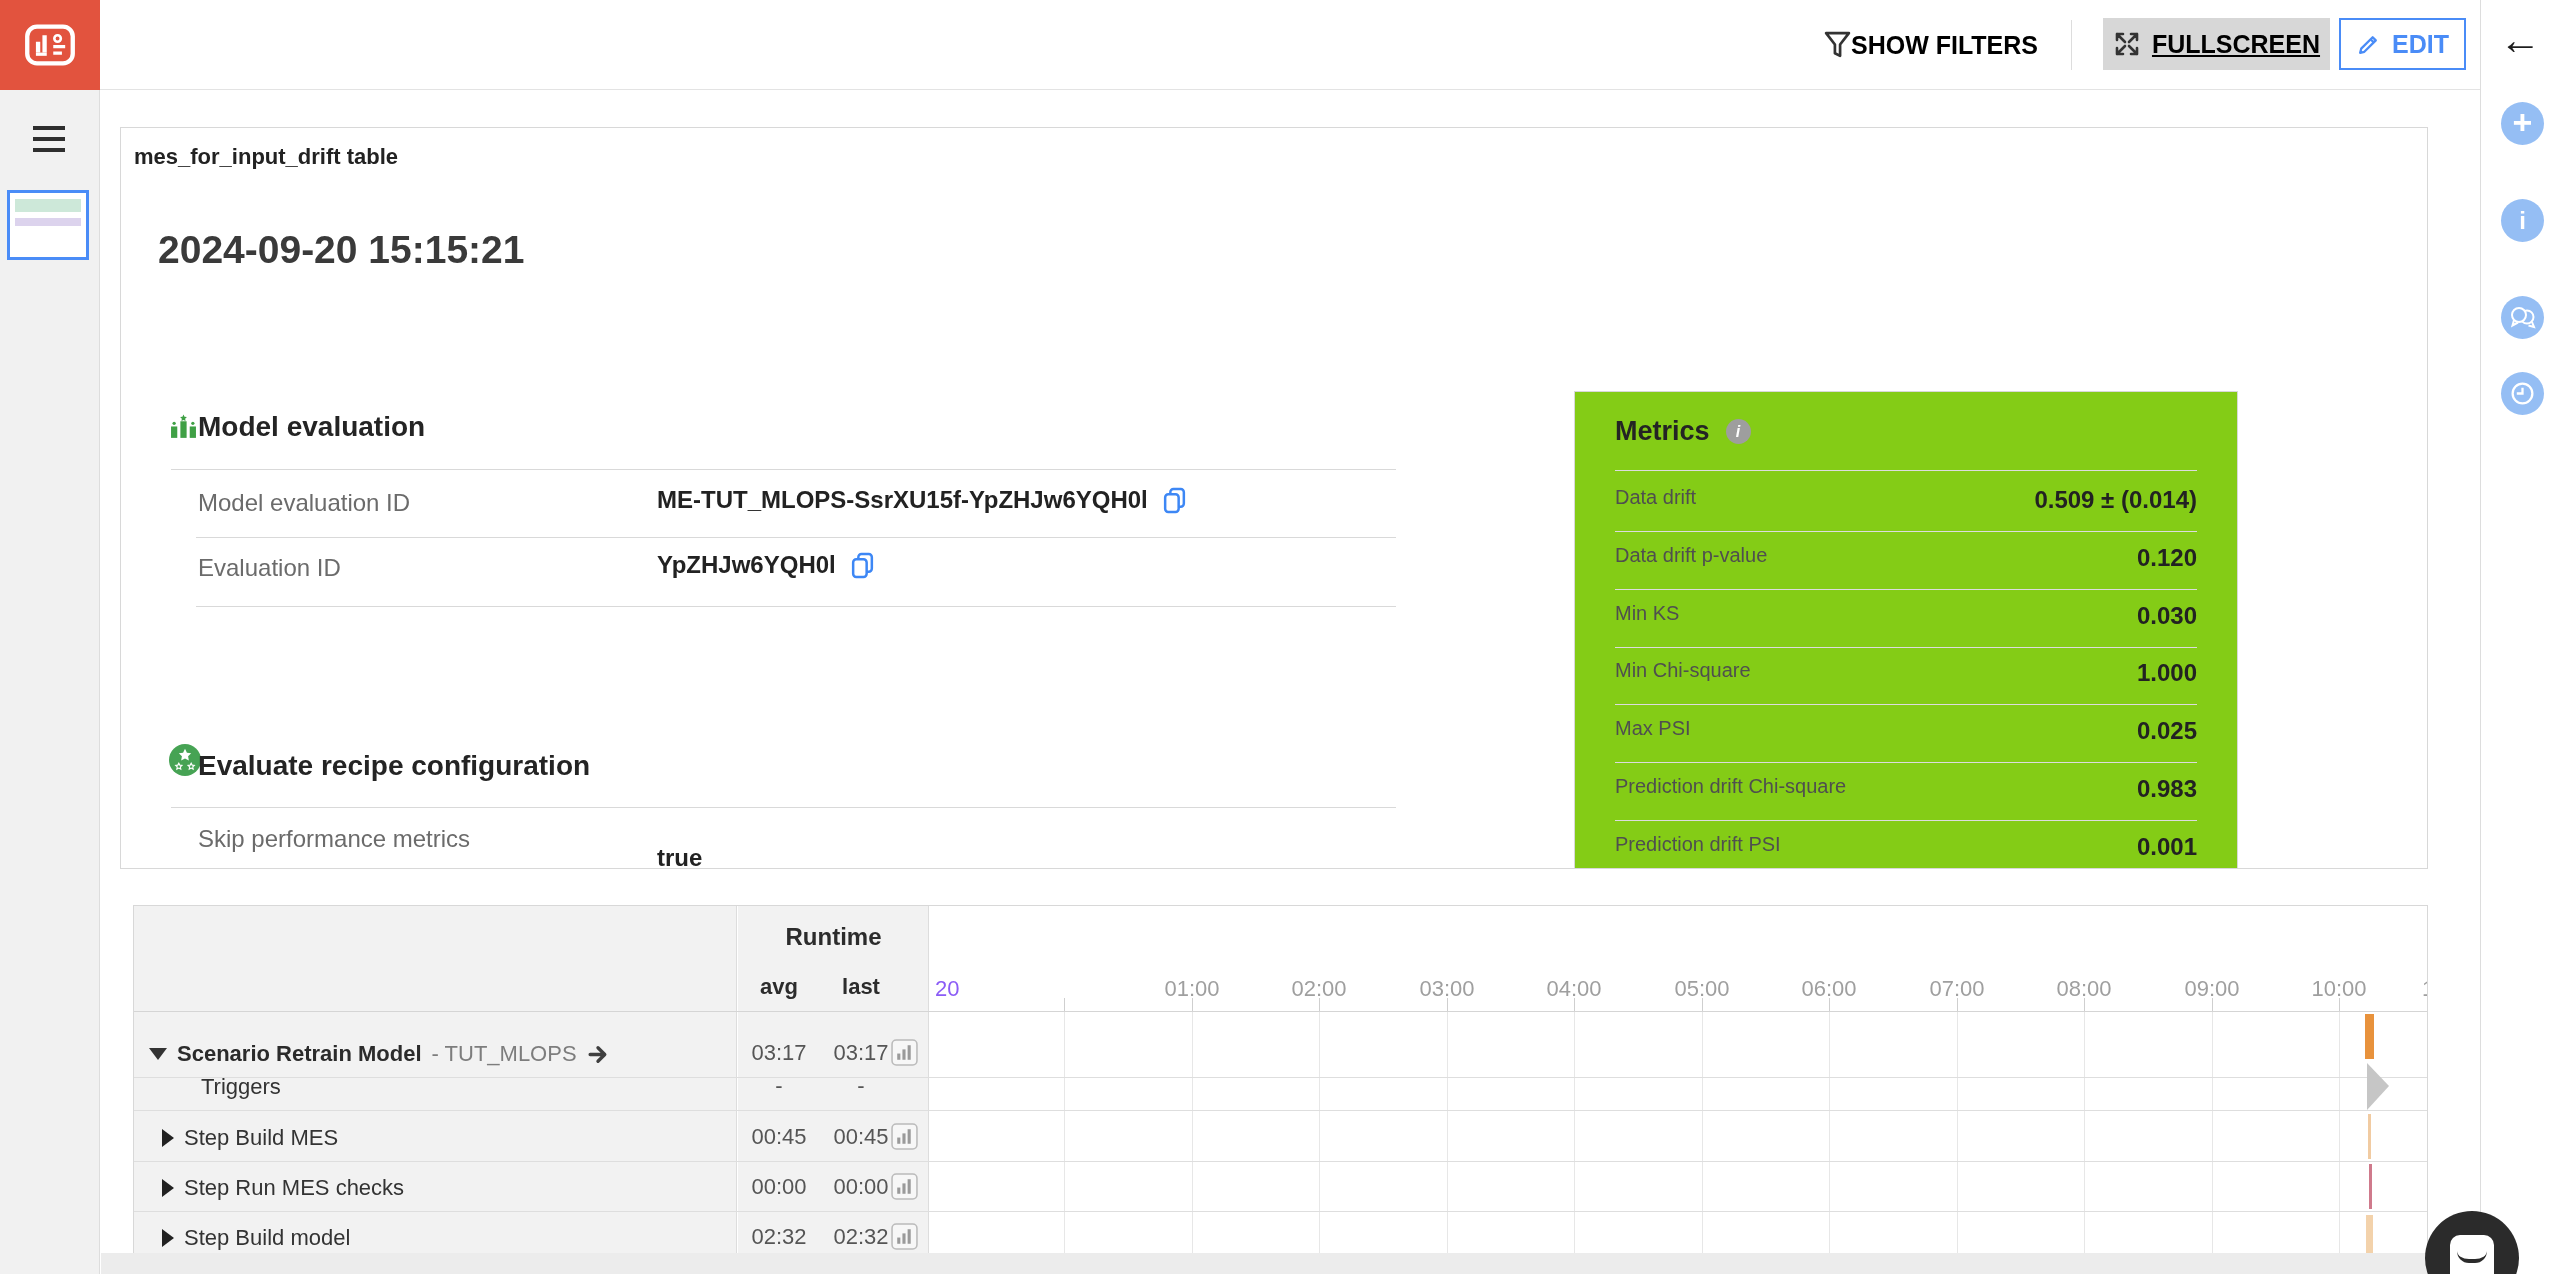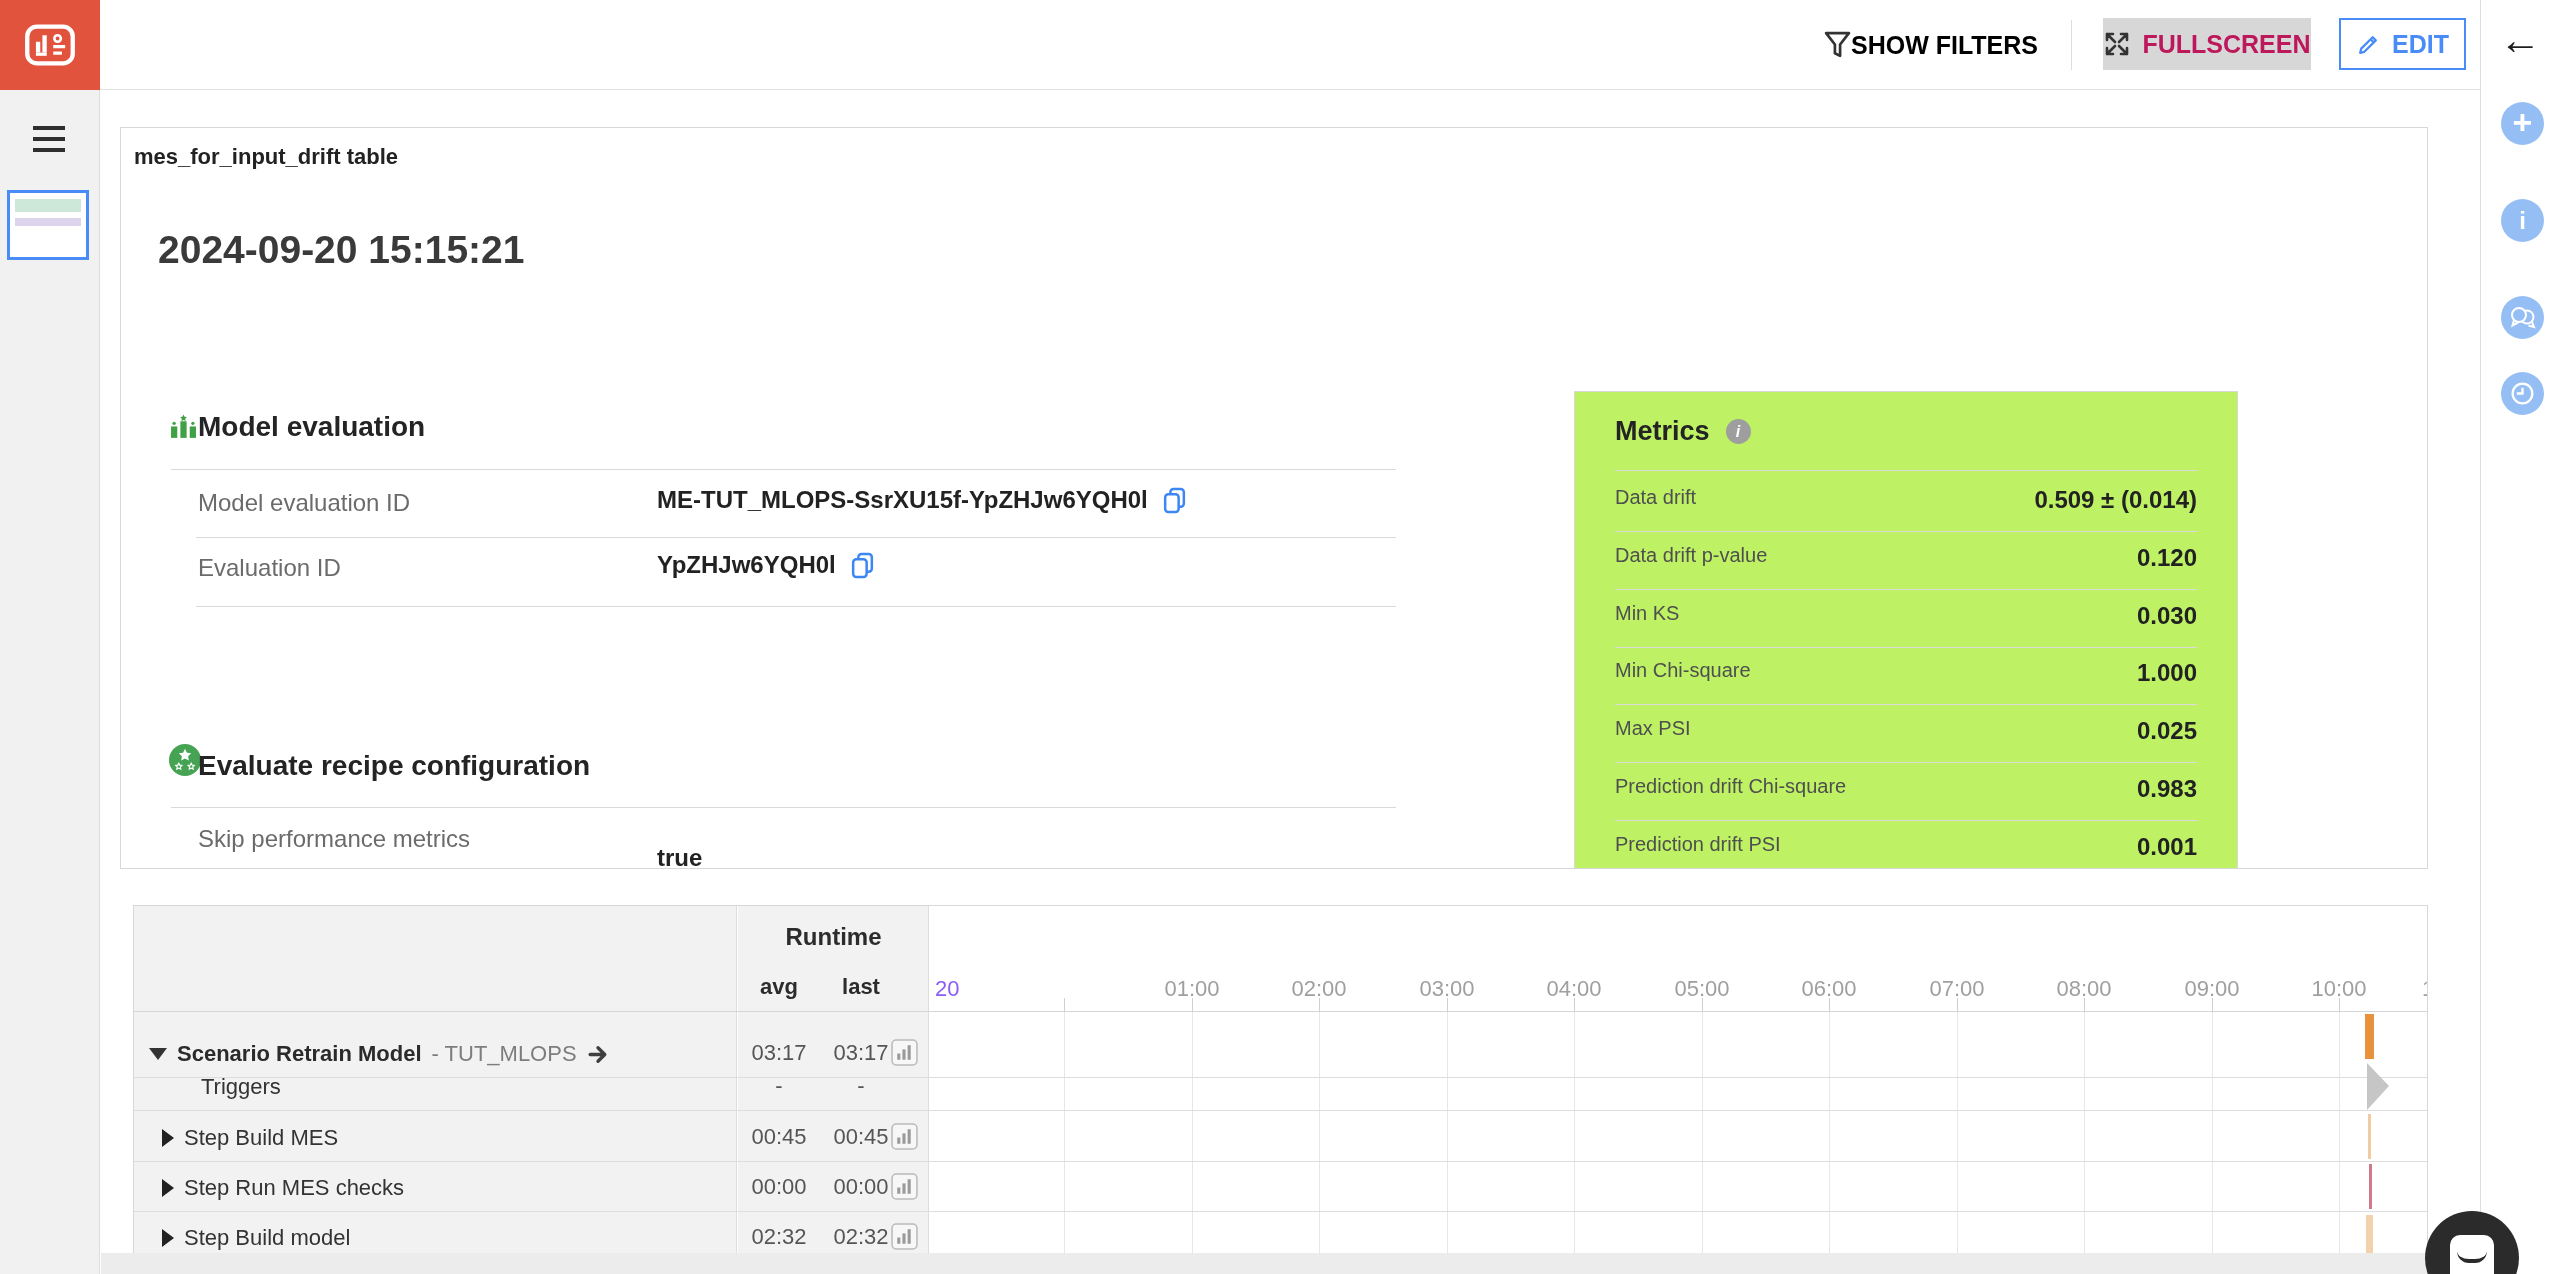--- a/index.html
+++ b/index.html
@@ -12,21 +12,21 @@
     border-bottom:1px solid #e3e3e3; z-index:5; }
   .logo { position:absolute; left:0; top:0; width:100px; height:90px; background:#e2533e;
     display:flex; align-items:center; justify-content:center; cursor:pointer; }
   .page-title { position:absolute; left:126px; top:0; height:90px; line-height:90px;
     font-size:31px; color:#363636; letter-spacing:-0.3px; }
   .show-filters { position:absolute; left:1824px; top:20px; height:50px; display:flex;
     align-items:center; gap:0; font-size:25px; font-weight:bold; color:#000000; cursor:pointer; }
   .tb-divider { position:absolute; left:2071px; top:20px; width:1px; height:50px; background:#ddd; }
   .btn { position:absolute; top:18px; height:52px; display:flex; align-items:center;
     justify-content:center; gap:11px; font-size:25px; font-weight:bold; cursor:pointer; }
-  .btn-fullscreen { left:2103px; width:208px; background:#d7d7d7; color:#be185d; }
+  .btn-fullscreen { left:2103px; width:227px; background:#d7d7d7; color:#000000;text-decoration:underline; }
   .btn-edit { left:2339px; width:127px; background:#fff; border:2px solid #4a8cf7; color:#4a8cf7; }
 
   
   .right-rail { position:absolute; left:2480px; top:0; width:80px; height:1274px; background:#fff;
     border-left:1px solid #ddd; z-index:6; }
   .back-arrow { position:absolute; left:18px; top:16px; font-size:42px; color:#1d1d1d; cursor:pointer; }
   .rail-btn { position:absolute; left:20px; width:43px; height:43px; border-radius:50%;
     background:#95bef4; color:#fff; display:flex; align-items:center; justify-content:center;
     cursor:pointer; }
   .rail-plus { font-size:34px; font-weight:bold; line-height:0; padding-bottom:4px; }
@@ -49,21 +49,21 @@
   .mes-timestamp { position:absolute; left:37px; top:100px; font-size:39px; font-weight:bold; color:#3a3a3a; }
   .sec-head { position:absolute; font-size:28px; font-weight:bold; color:#242424; }
   .hairline { position:absolute; height:1px; background:#d9d9d9; }
   .kv-label { position:absolute; font-size:24px; color:#6b6b6b; }
   .kv-value { position:absolute; font-size:24px; font-weight:bold; color:#222;
     display:flex; align-items:center; gap:14px; }
   .copy-ic { cursor:pointer; display:inline-flex; }
 
   
   .metrics { position:absolute; left:1453px; top:263px; width:664px; height:478px;
-    background:#bef264; border:1px solid #d8d8d8; }
+    background:#84cc16; border:1px solid #d8d8d8; }
   .metrics-title { position:absolute; left:40px; top:24px; font-size:27px; font-weight:bold;
     color:#242424; display:flex; align-items:center; gap:16px; }
   .info-circle { width:25px; height:25px; border-radius:50%; background:#9e9e9e; color:#fff;
     font-size:16px; font-weight:bold; display:flex; align-items:center; justify-content:center;
     cursor:pointer; font-style:italic; }
   .m-row-label { position:absolute; left:40px; font-size:20px; color:#4f4f4f; }
   .m-row-value { position:absolute; right:40px; font-size:24px; font-weight:bold; color:#222; text-align:right; }
   .m-line { position:absolute; left:40px; right:40px; height:1px; background:#dcdcdc; }
 
   

